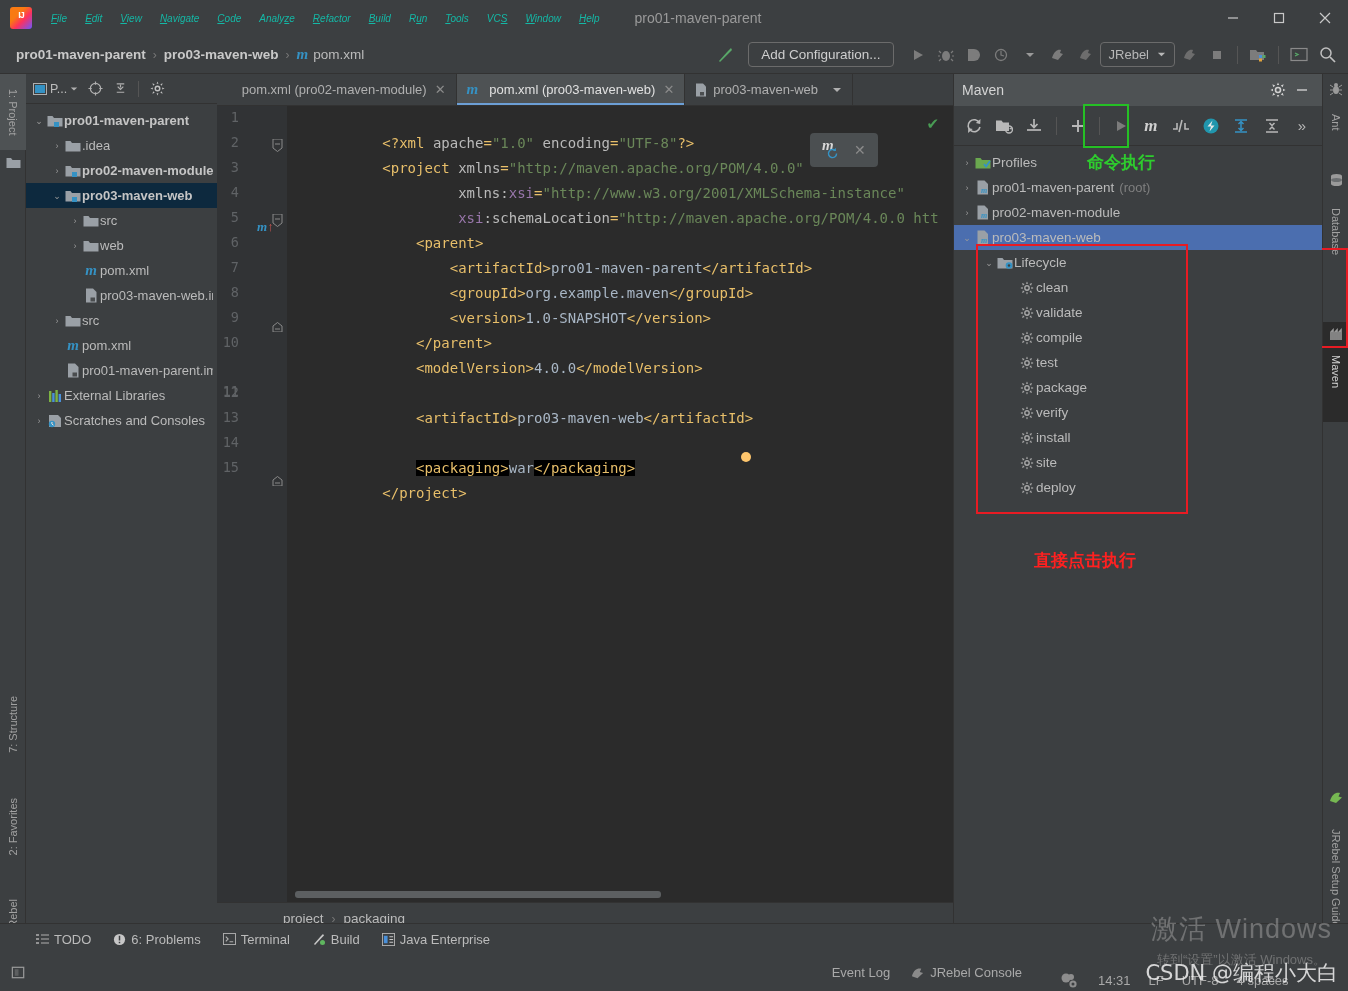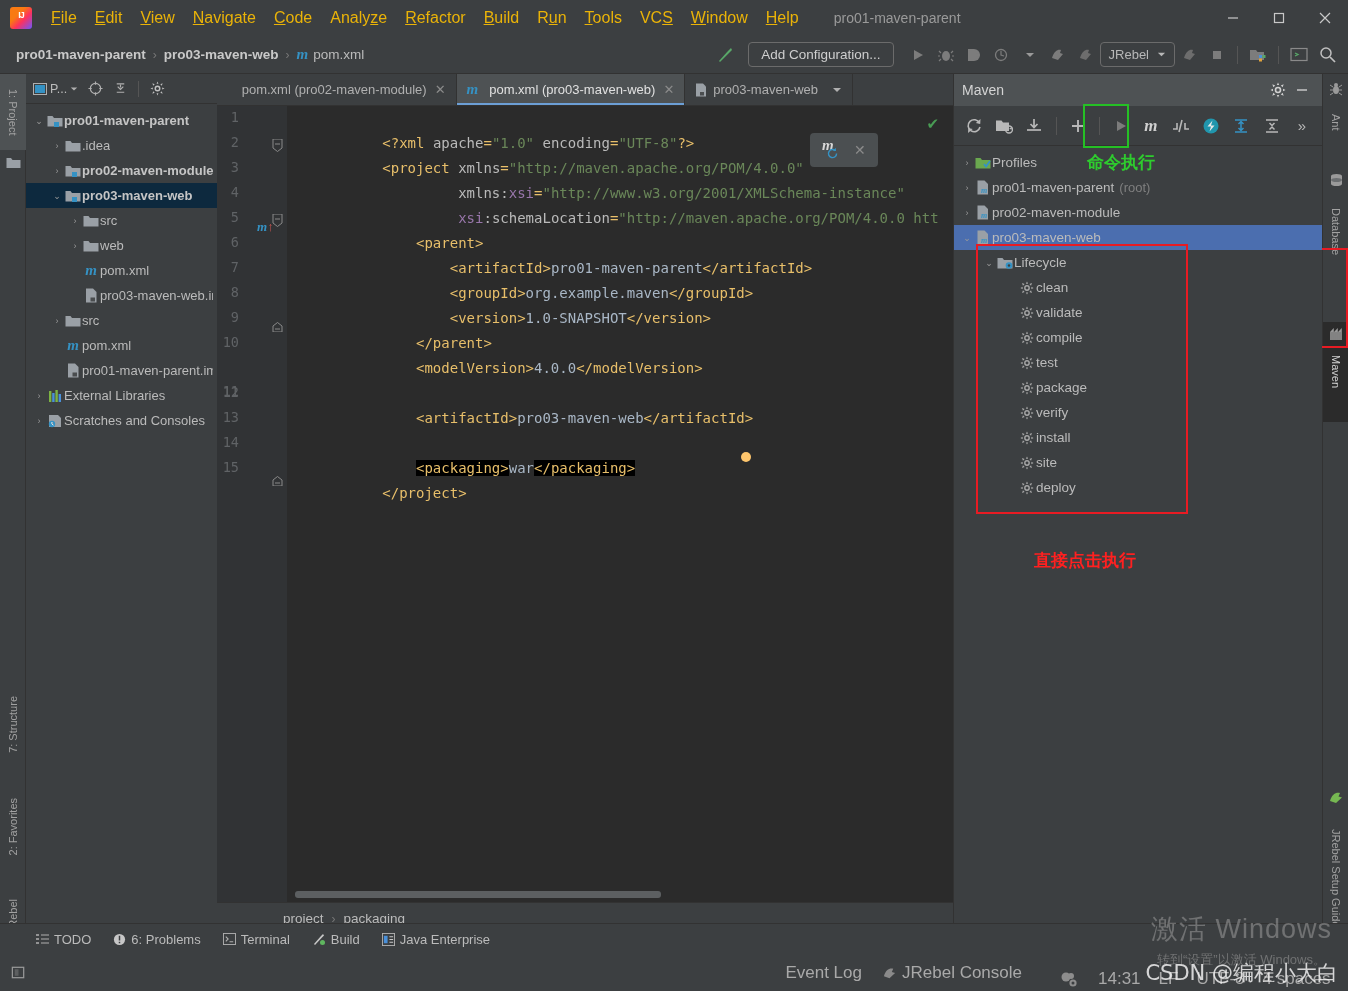--- a/index.html
+++ b/index.html
@@ -12,21 +12,21 @@
   .app { position:relative; width:1348px; height:991px; background:#3c3f41; }
 
   
   .menubar { position:absolute; left:0; top:0; width:1348px; height:36px;
              background:#3c3f41; display:flex; align-items:center; }
   .logo { width:22px; height:22px; margin:0 10px 0 10px; position:relative; flex:none;
           background:linear-gradient(135deg,#f97a12 0%,#f97a12 35%,#fe315d 60%,#6b57ff 100%);
           border-radius:3px; }
   .logo:after { content:"IJ"; position:absolute; left:0; right:0; top:3px; text-align:center;
                 font-size:9px; font-weight:bold; color:#fff; letter-spacing:-1px; }
-  .menuitem { padding:3px 9px; color:#eab308; font-size:16px; cursor:default; }
+  .menuitem { padding:3px 9px; color:#14b8a6; font-size:10px; cursor:default;font-style:italic; }
   .menuitem u { text-decoration:underline; }
   .proj-name { margin-left:26px; color:#9a9a9a; font-size:14px; }
   .wincontrols { position:absolute; right:0; top:0; height:36px; display:flex; align-items:center; }
   .wc { width:46px; height:36px; display:flex; align-items:center; justify-content:center;
         color:#c8c8c8; font-size:15px; }
 
   
   .navbar { position:absolute; left:0; top:36px; width:1348px; height:38px;
             background:#3c3f41; display:flex; align-items:center; border-bottom:1px solid #323232; }
   .crumb { display:flex; align-items:center; color:#bbb; font-size:13.5px; }
@@ -130,21 +130,21 @@
   .anno-red { position:absolute; color:#ff2020; font-size:17px; font-weight:bold;
               font-family:"DejaVu Sans", sans-serif; }
 
   
   .toolwin-bar { position:absolute; left:0; bottom:37px; width:1348px; height:31px;
                  background:#3c3f41; border-top:1px solid #323232; display:flex;
                  align-items:center; padding-left:36px; gap:22px; }
   .twb { display:flex; align-items:center; gap:5px; color:#bbb; font-size:13px; cursor:default; }
   .statusbar { position:absolute; left:0; bottom:0; width:1348px; height:37px;
                background:#3c3f41; display:flex; align-items:center; }
-  .sb-item { color:#a9a9a9; font-size:17px; }
+  .sb-item { color:#a9a9a9; font-size:13px; }
 
   
   .watermark { position:absolute; right:16px; bottom:22px; text-align:center;
                color:#9b9b9b; opacity:.55; pointer-events:none; }
   .wm1 { font-size:27px; letter-spacing:1px; }
   .wm2 { font-size:13px; margin-top:4px; }
   .csdn { position:absolute; right:10px; bottom:4px; font-size:21px; color:#f0f0f0;
           opacity:.85; pointer-events:none; font-family:"DejaVu Sans", sans-serif;margin-left:48px; }
 
   svg { display:block; }

